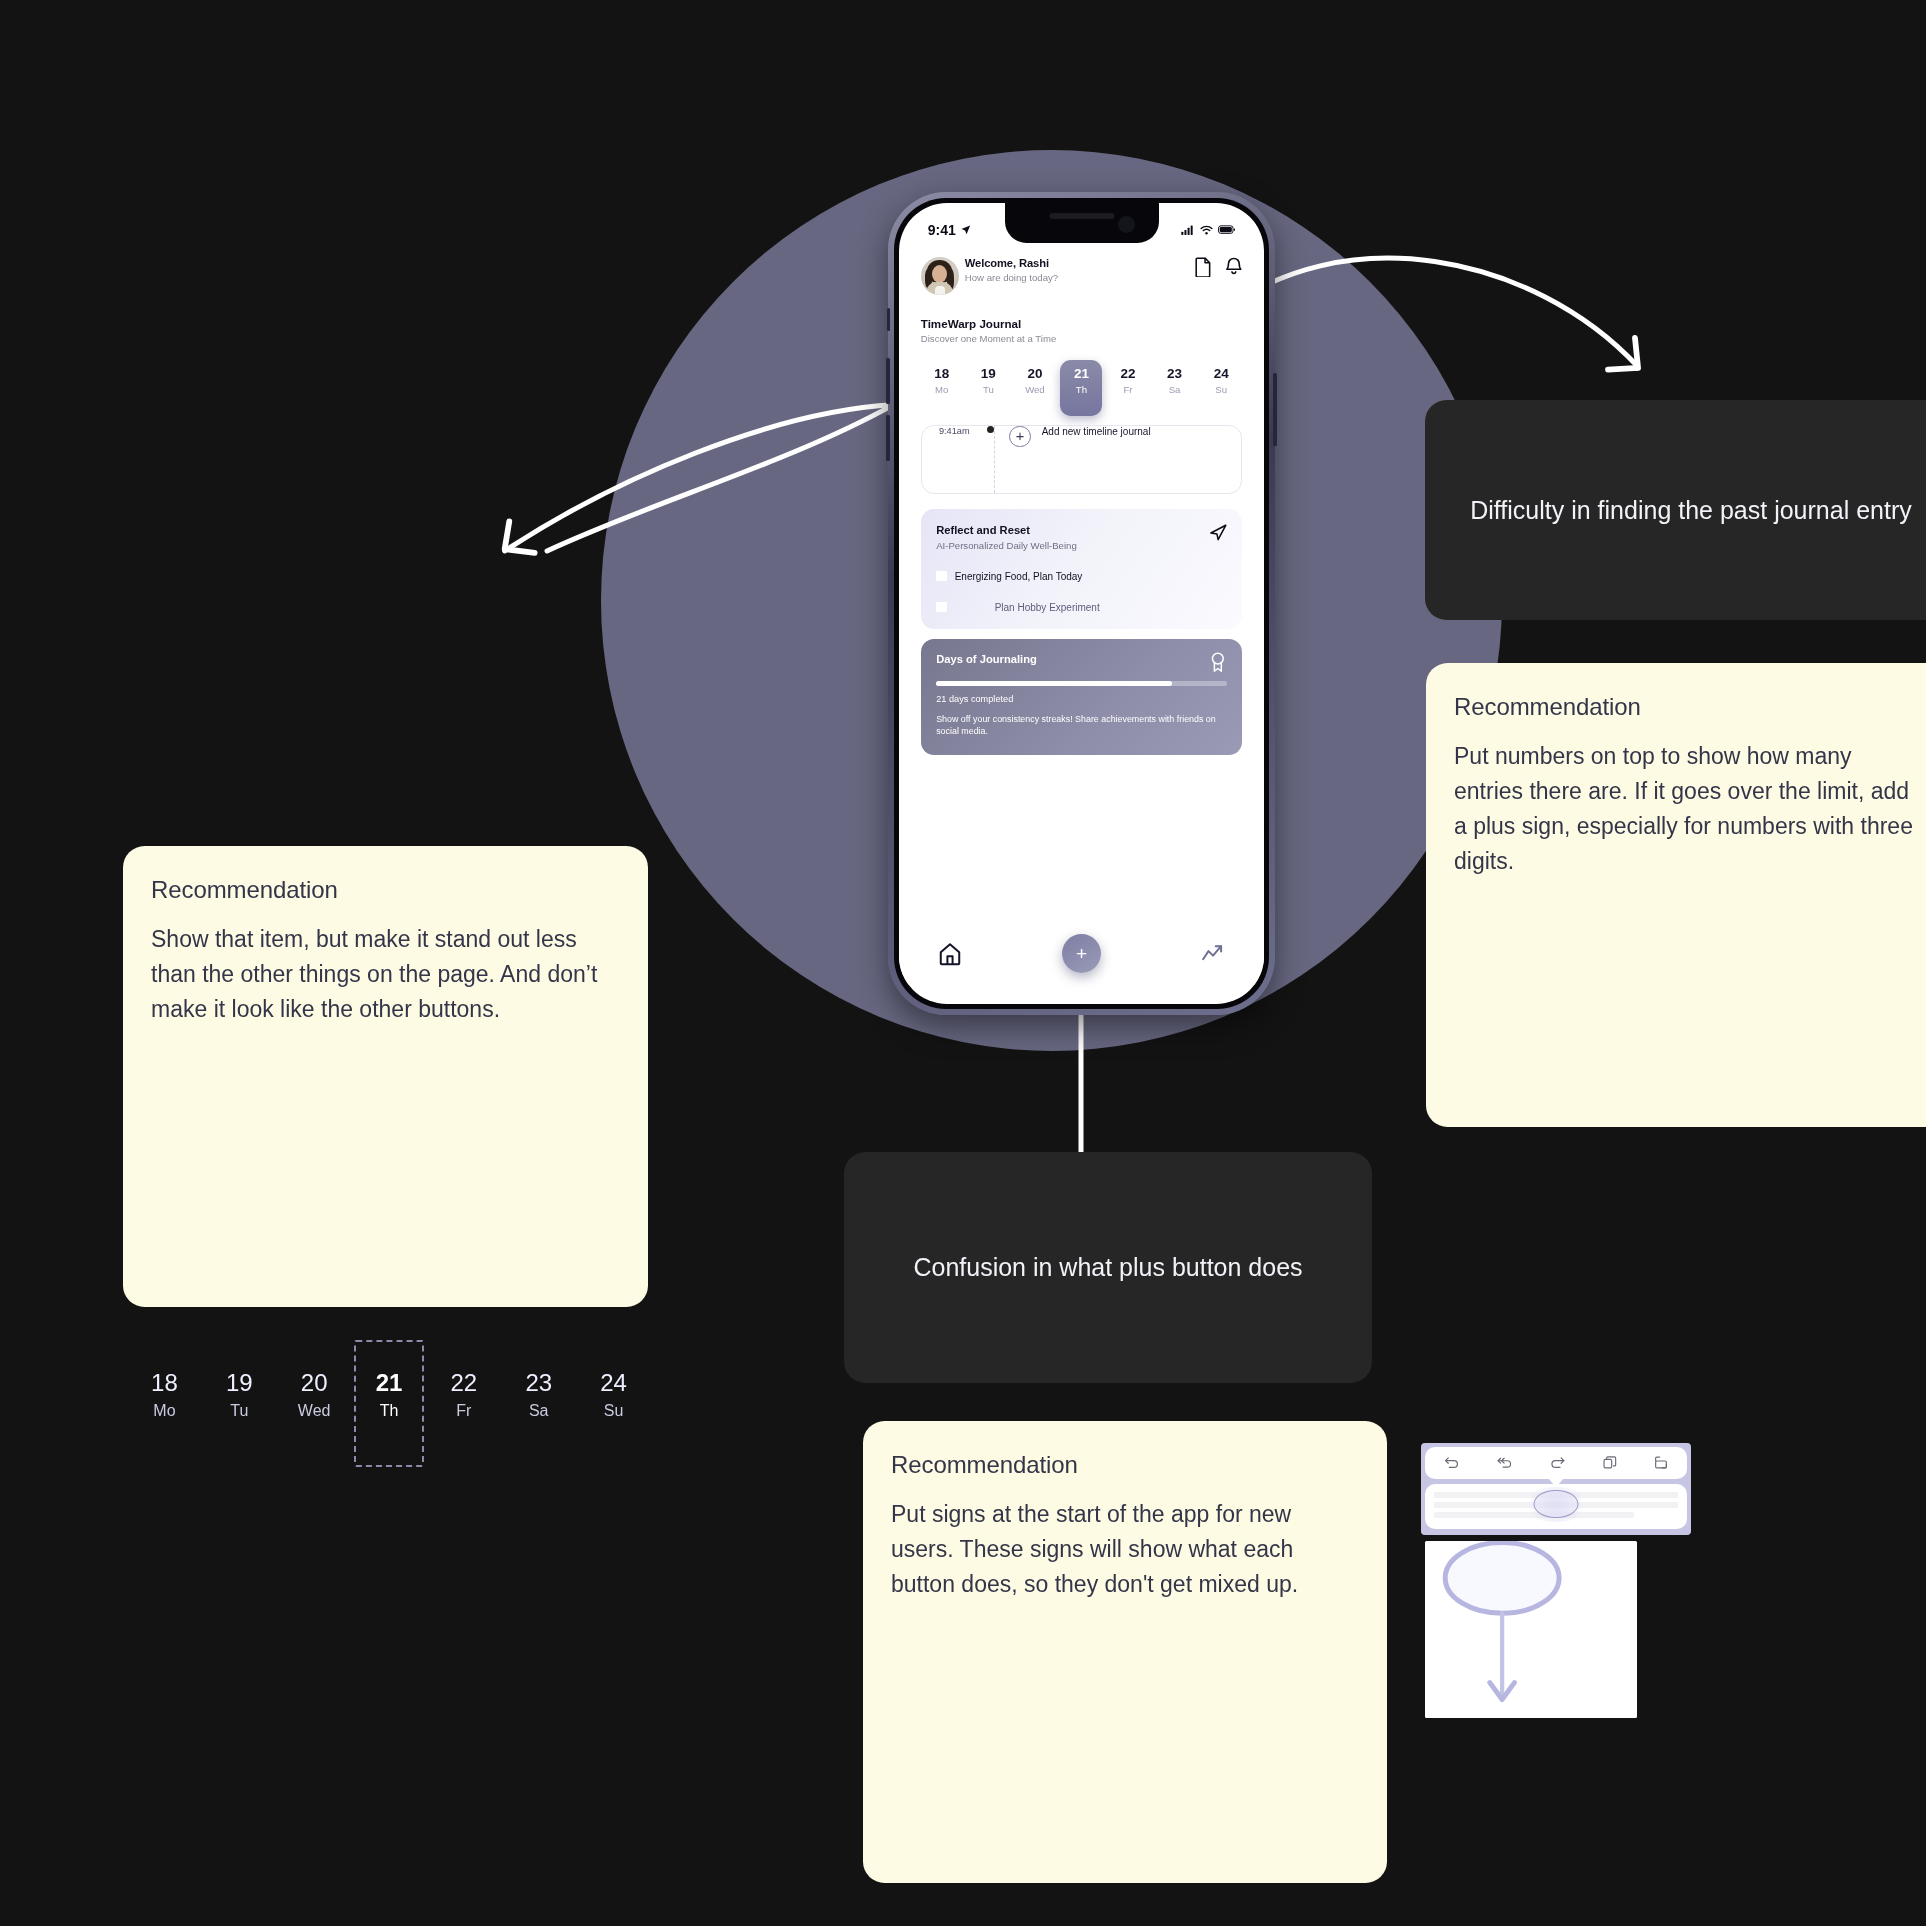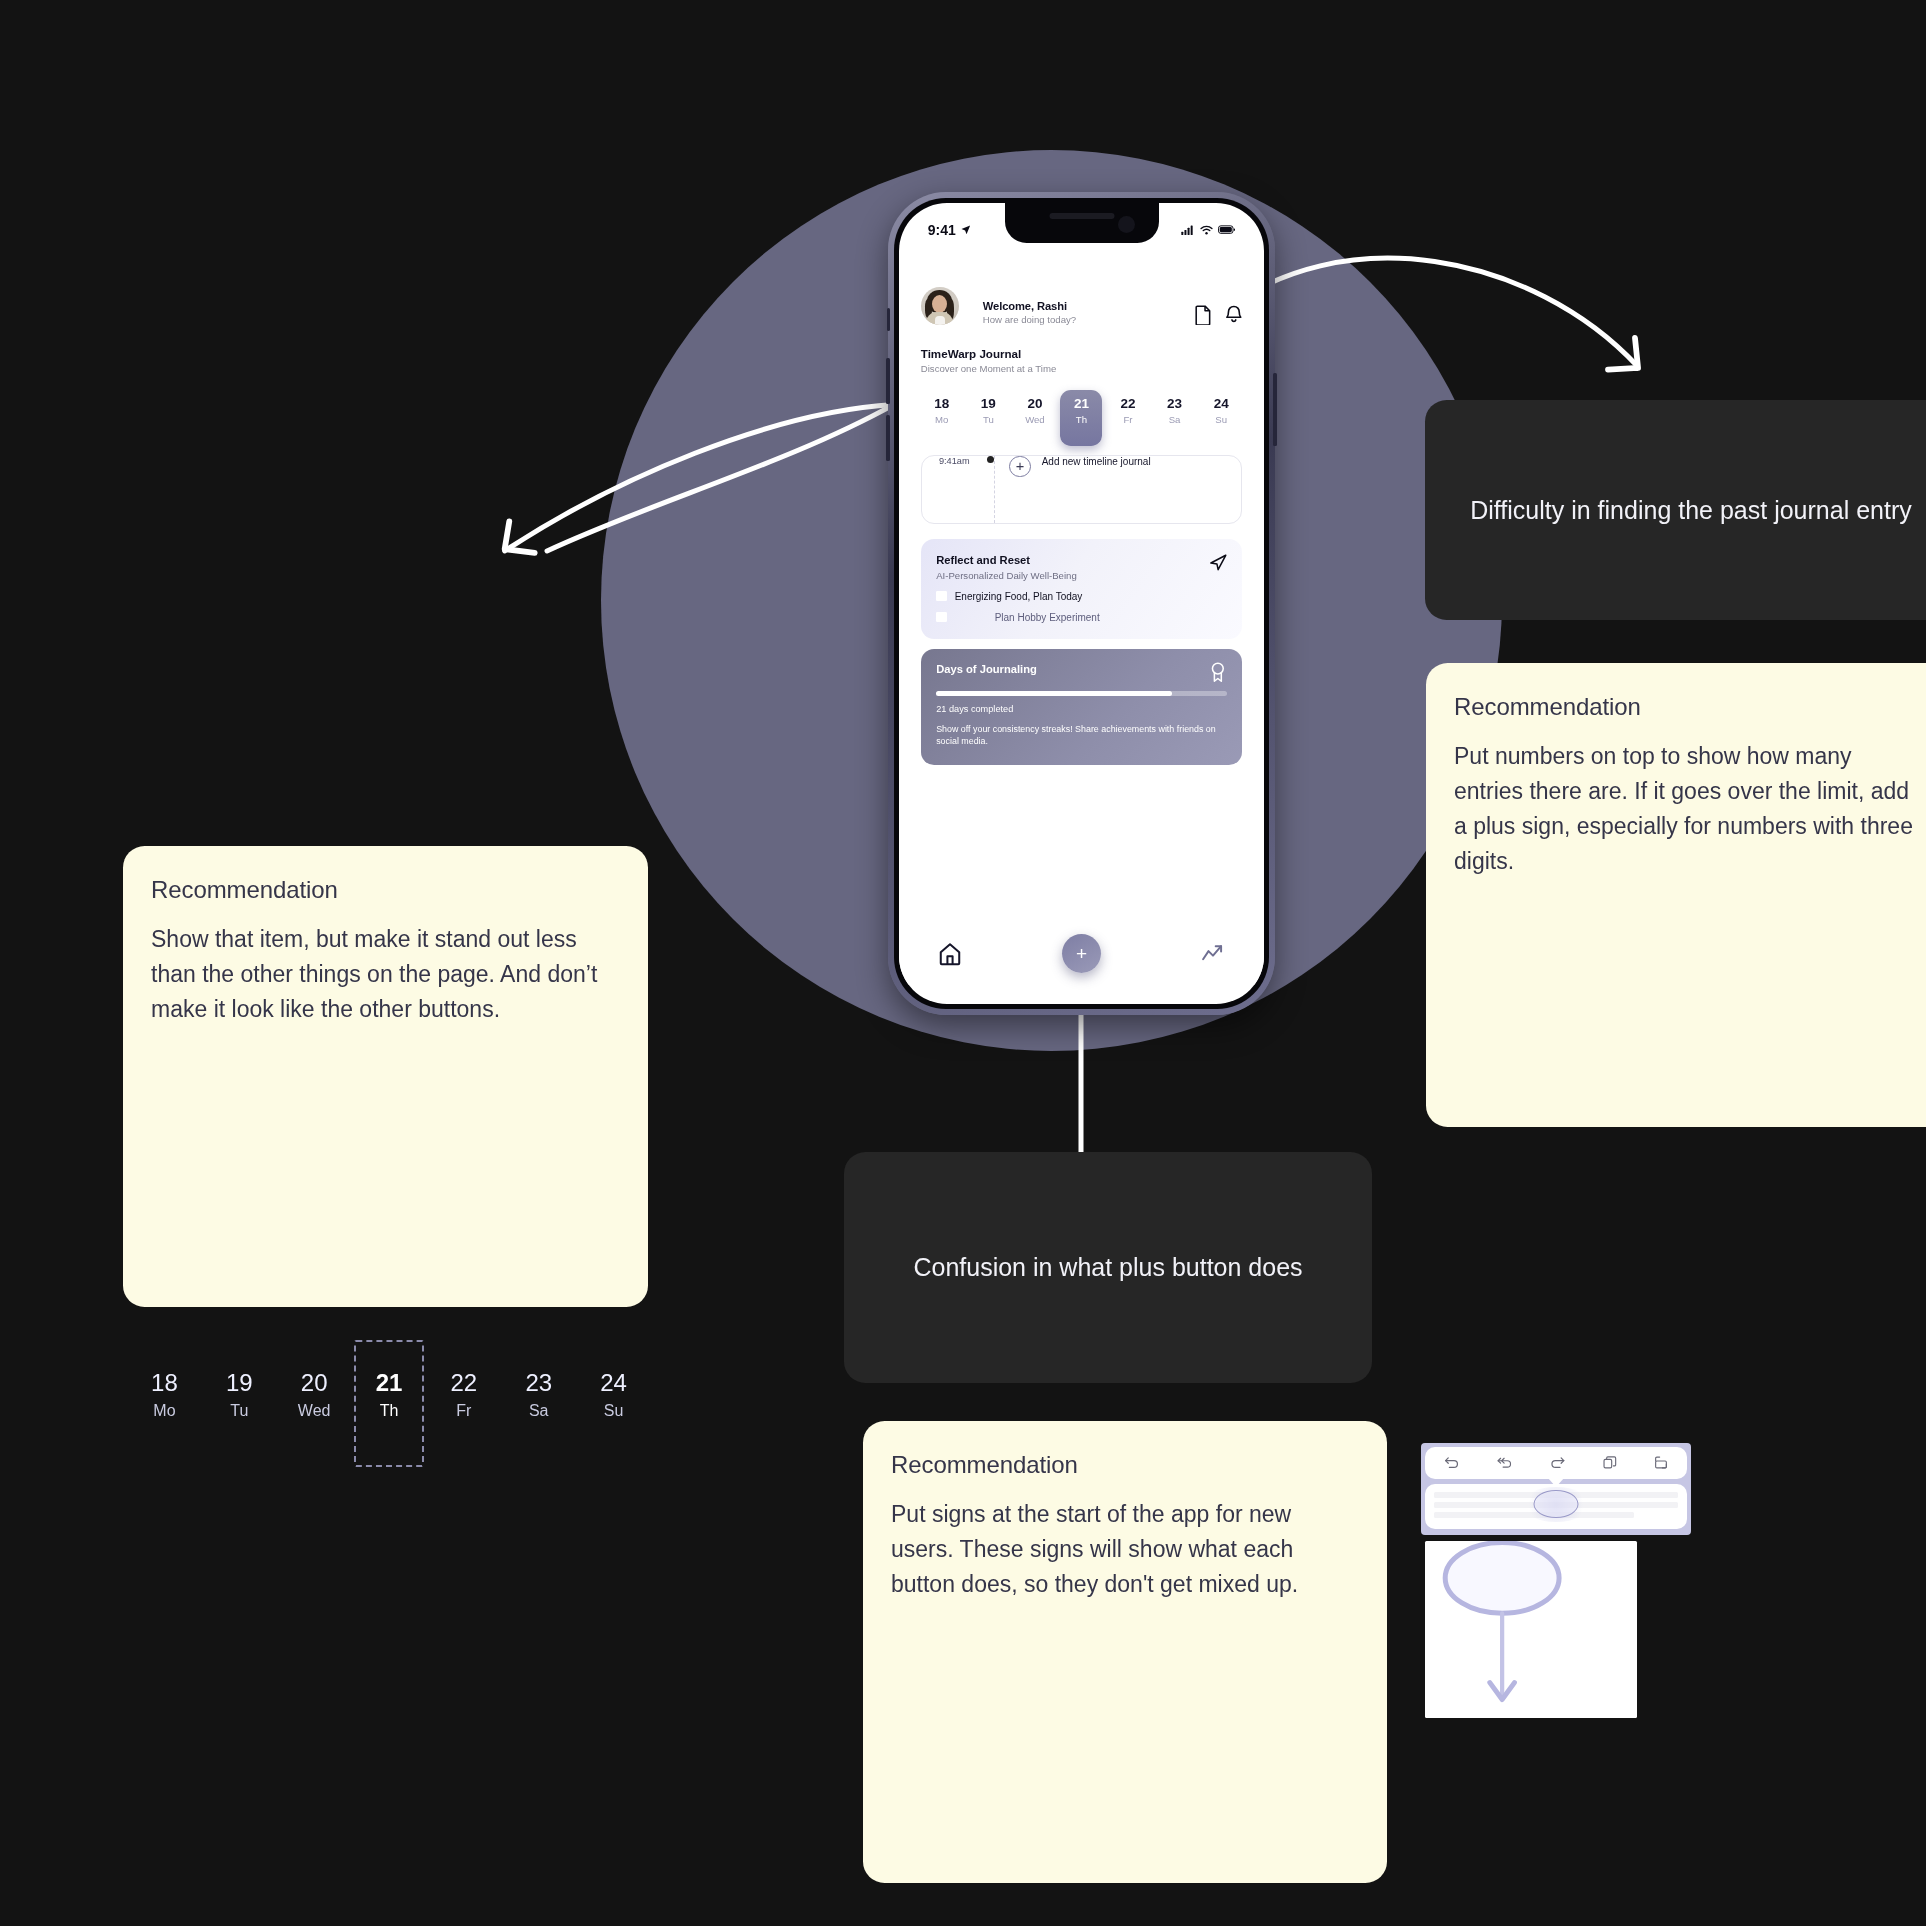--- a/index.html
+++ b/index.html
@@ -60,21 +60,21 @@
   .statusbar {
     position: absolute; top: 0; left: 0; right: 0; height: 40px;
     display: flex; align-items: center; justify-content: space-between;
     padding: 13px 28.5px 0 28.5px; z-index: 7;
   }
   .sb-time { font-size: 14px; font-weight: 700; color: #0b0b16; display:flex; align-items:center; gap:3.9px;}
   .sb-right { display: flex; align-items: center; gap: 5.4px; }
 
   
   .content { padding: 54px 21.6px 0 21.6px; }
-  .user-row { display: flex; align-items: flex-end; gap: 24px; margin-top: 30px; }
+  .user-row { display: flex; align-items: flex-start; gap: 6px; }
   .avatar {
     width: 38px; height: 38px; border-radius: 50%;
     background: radial-gradient(circle at 50% 30%, #d9d4cd 0%, #cfc9c1 55%, #b9b1a6 100%);
     position: relative; overflow: hidden; flex: none;
   }
   .avatar .hair { position:absolute; left:6.2px; top:3.1px; width:25.4px; height:22.3px; border-radius:50% 50% 42% 42%; background:#2b2119;}
   .avatar .face { position:absolute; left:11.2px; top:7.7px; width:15.4px; height:18.5px; border-radius:50%; background:#d8b195;}
   .avatar .hairL { position:absolute; left:4.6px; top:11.6px; width:7px; height:19px; border-radius:40%; background:#2b2119;}
   .avatar .hairR { position:absolute; right:4.6px; top:11.6px; width:7px; height:21px; border-radius:40%; background:#2b2119;}
   .avatar .body { position:absolute; left:5.4px; bottom:-2.3px; width:27px; height:15.4px; border-radius:10.8px 10.8px 0 0; background:#cfc6b4;}
@@ -119,21 +119,21 @@
 
   
   .reflect-card {
     margin-top: 15.4px; border-radius: 13px; padding: 14.6px 15.4px 16px;
     background: linear-gradient(125deg, #e5e5f7 0%, #f2f2fa 45%, #fafaff 100%);
     position: relative;
   }
   .reflect-title { font-size: 11.2px; font-weight: 700; color: #101020; }
   .reflect-sub { font-size: 9.6px; color: #6f6f84; margin-top: 3.9px; }
   .send-icon { position: absolute; right: 14.6px; top: 14px; }
-  .check-row { display: flex; align-items: center; gap: 7.7px; margin-top: 10px; }
+  .check-row { display: flex; align-items: center; gap: 7.7px; margin-top: 20px; }
   .check-row:first-of-type { margin-top: 19px; }
   .chk { width: 10.8px; height: 10.8px; background: #ffffff; border-radius: 1.2px; flex: none; }
   .chk-label { font-size: 10px; color: #101020; }
   .chk-label.muted { color: #5d5d7c; padding-left: 40px; }
 
   
   .days-card {
     margin-top: 10.8px; border-radius: 13px; padding: 14px 15.4px 17px;
     background: linear-gradient(135deg,#77778f 0%, #8e8eaa 60%, #9a9ab6 100%);
     position: relative; color: #fff;

